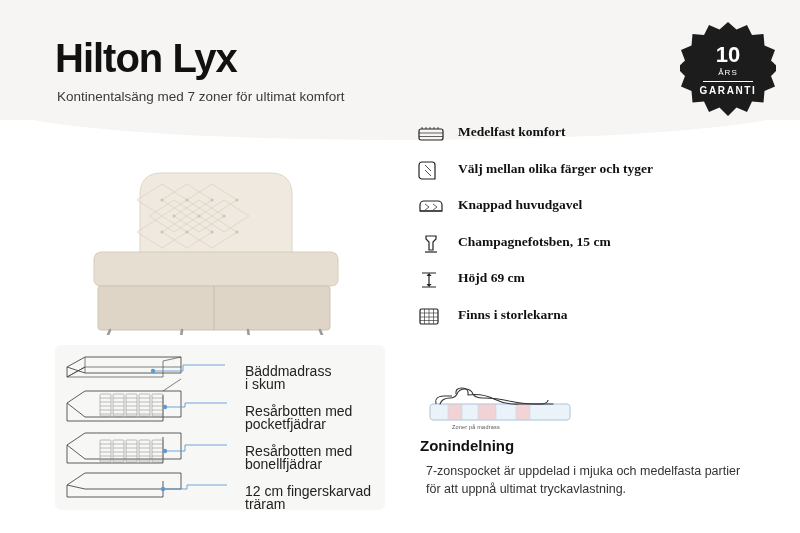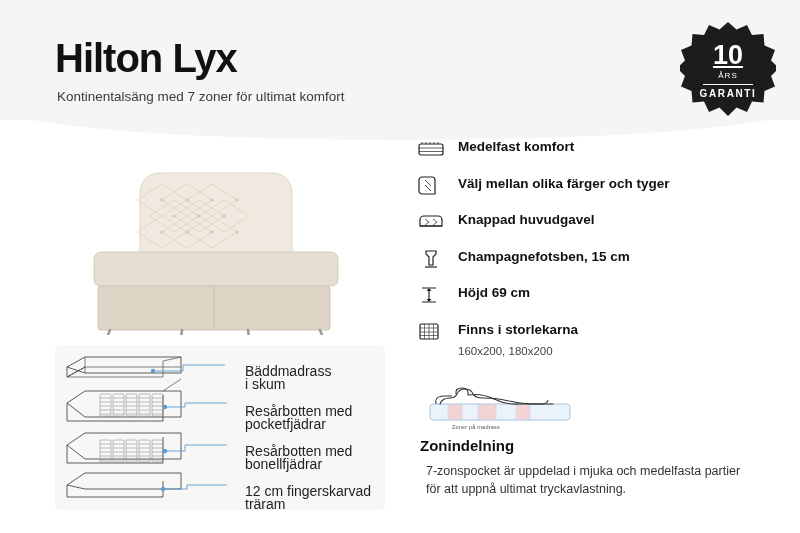--- a/index.html
+++ b/index.html
@@ -38,33 +38,33 @@
   .badge {
     position: absolute; right: 24px; top: 22px;
     width: 96px; height: 96px;
   }
   .badge svg { display:block; }
   .badge-text {
     position: absolute; left: 0; top: 0; width: 96px; height: 96px;
     display: flex; flex-direction: column; align-items: center; justify-content: center;
     color: #fff;
   }
-  .badge-num { font-size: 27px; font-weight: bold; line-height: 1; text-decoration: underline; }
+  .badge-num { font-size: 22px; font-weight: bold; line-height: 1; }
   .badge-ars { font-size: 8px; letter-spacing: 1px; margin-top: 2px; }
   .badge-line { width: 50px; height: 1px; background: #fff; margin: 4px 0 3px; }
   .badge-gar { font-size: 10px; letter-spacing: 1.6px; font-weight: bold; }
 
   
   .product-img {
     position: absolute; left: 62px; top: 140px; width: 300px; height: 195px;
   }
 
   
   .features {
-    position: absolute; left: 418px; top: 138px; width: 360px;
+    position: absolute; left: 418px; top: 123px; width: 360px; font-family: Liberation Serif, serif;
   }
   .feature {
     display: flex; align-items: flex-start; margin-bottom: 14.5px;
   }
   .feature .f-icon {
     width: 28px; height: 22px; flex: 0 0 28px; margin-right: 12px;
     display: flex; align-items: center; justify-content: flex-start;
   }
   .feature .f-label {
     font-size: 13.5px; font-weight: bold; color: #111; line-height: 18px;
@@ -229,21 +229,20 @@
 
     <div class="feature">
       <span class="f-icon">
         <svg width="26" height="20" viewBox="0 0 26 20">
             <rect x="2" y="2" width="18" height="15" rx="1.5" fill="none" stroke="#222" stroke-width="1.2"></rect>
             <path d="M6.5 2 v15 M11 2 v15 M15.5 2 v15 M2 6 h18 M2 10 h18 M2 13.5 h18" stroke="#222" stroke-width="0.6"></path>
           </svg>
       </span>
       <span class="f-label">
         <span>Finns i storlekarna</span>
-        <span class="f-sub" style="display:block">160x200, 180x200</span>
       </span>
     </div>
 
   </div>
 
   <div class="layers-panel">
     <svg class="layers-svg" width="330" height="165" viewBox="0 0 330 165">
       <g fill="none" stroke="#4b4b4b" stroke-width="0.9">
 
         <path d="M12 22 l18 -10 h96 v16 h-96 z"></path>

